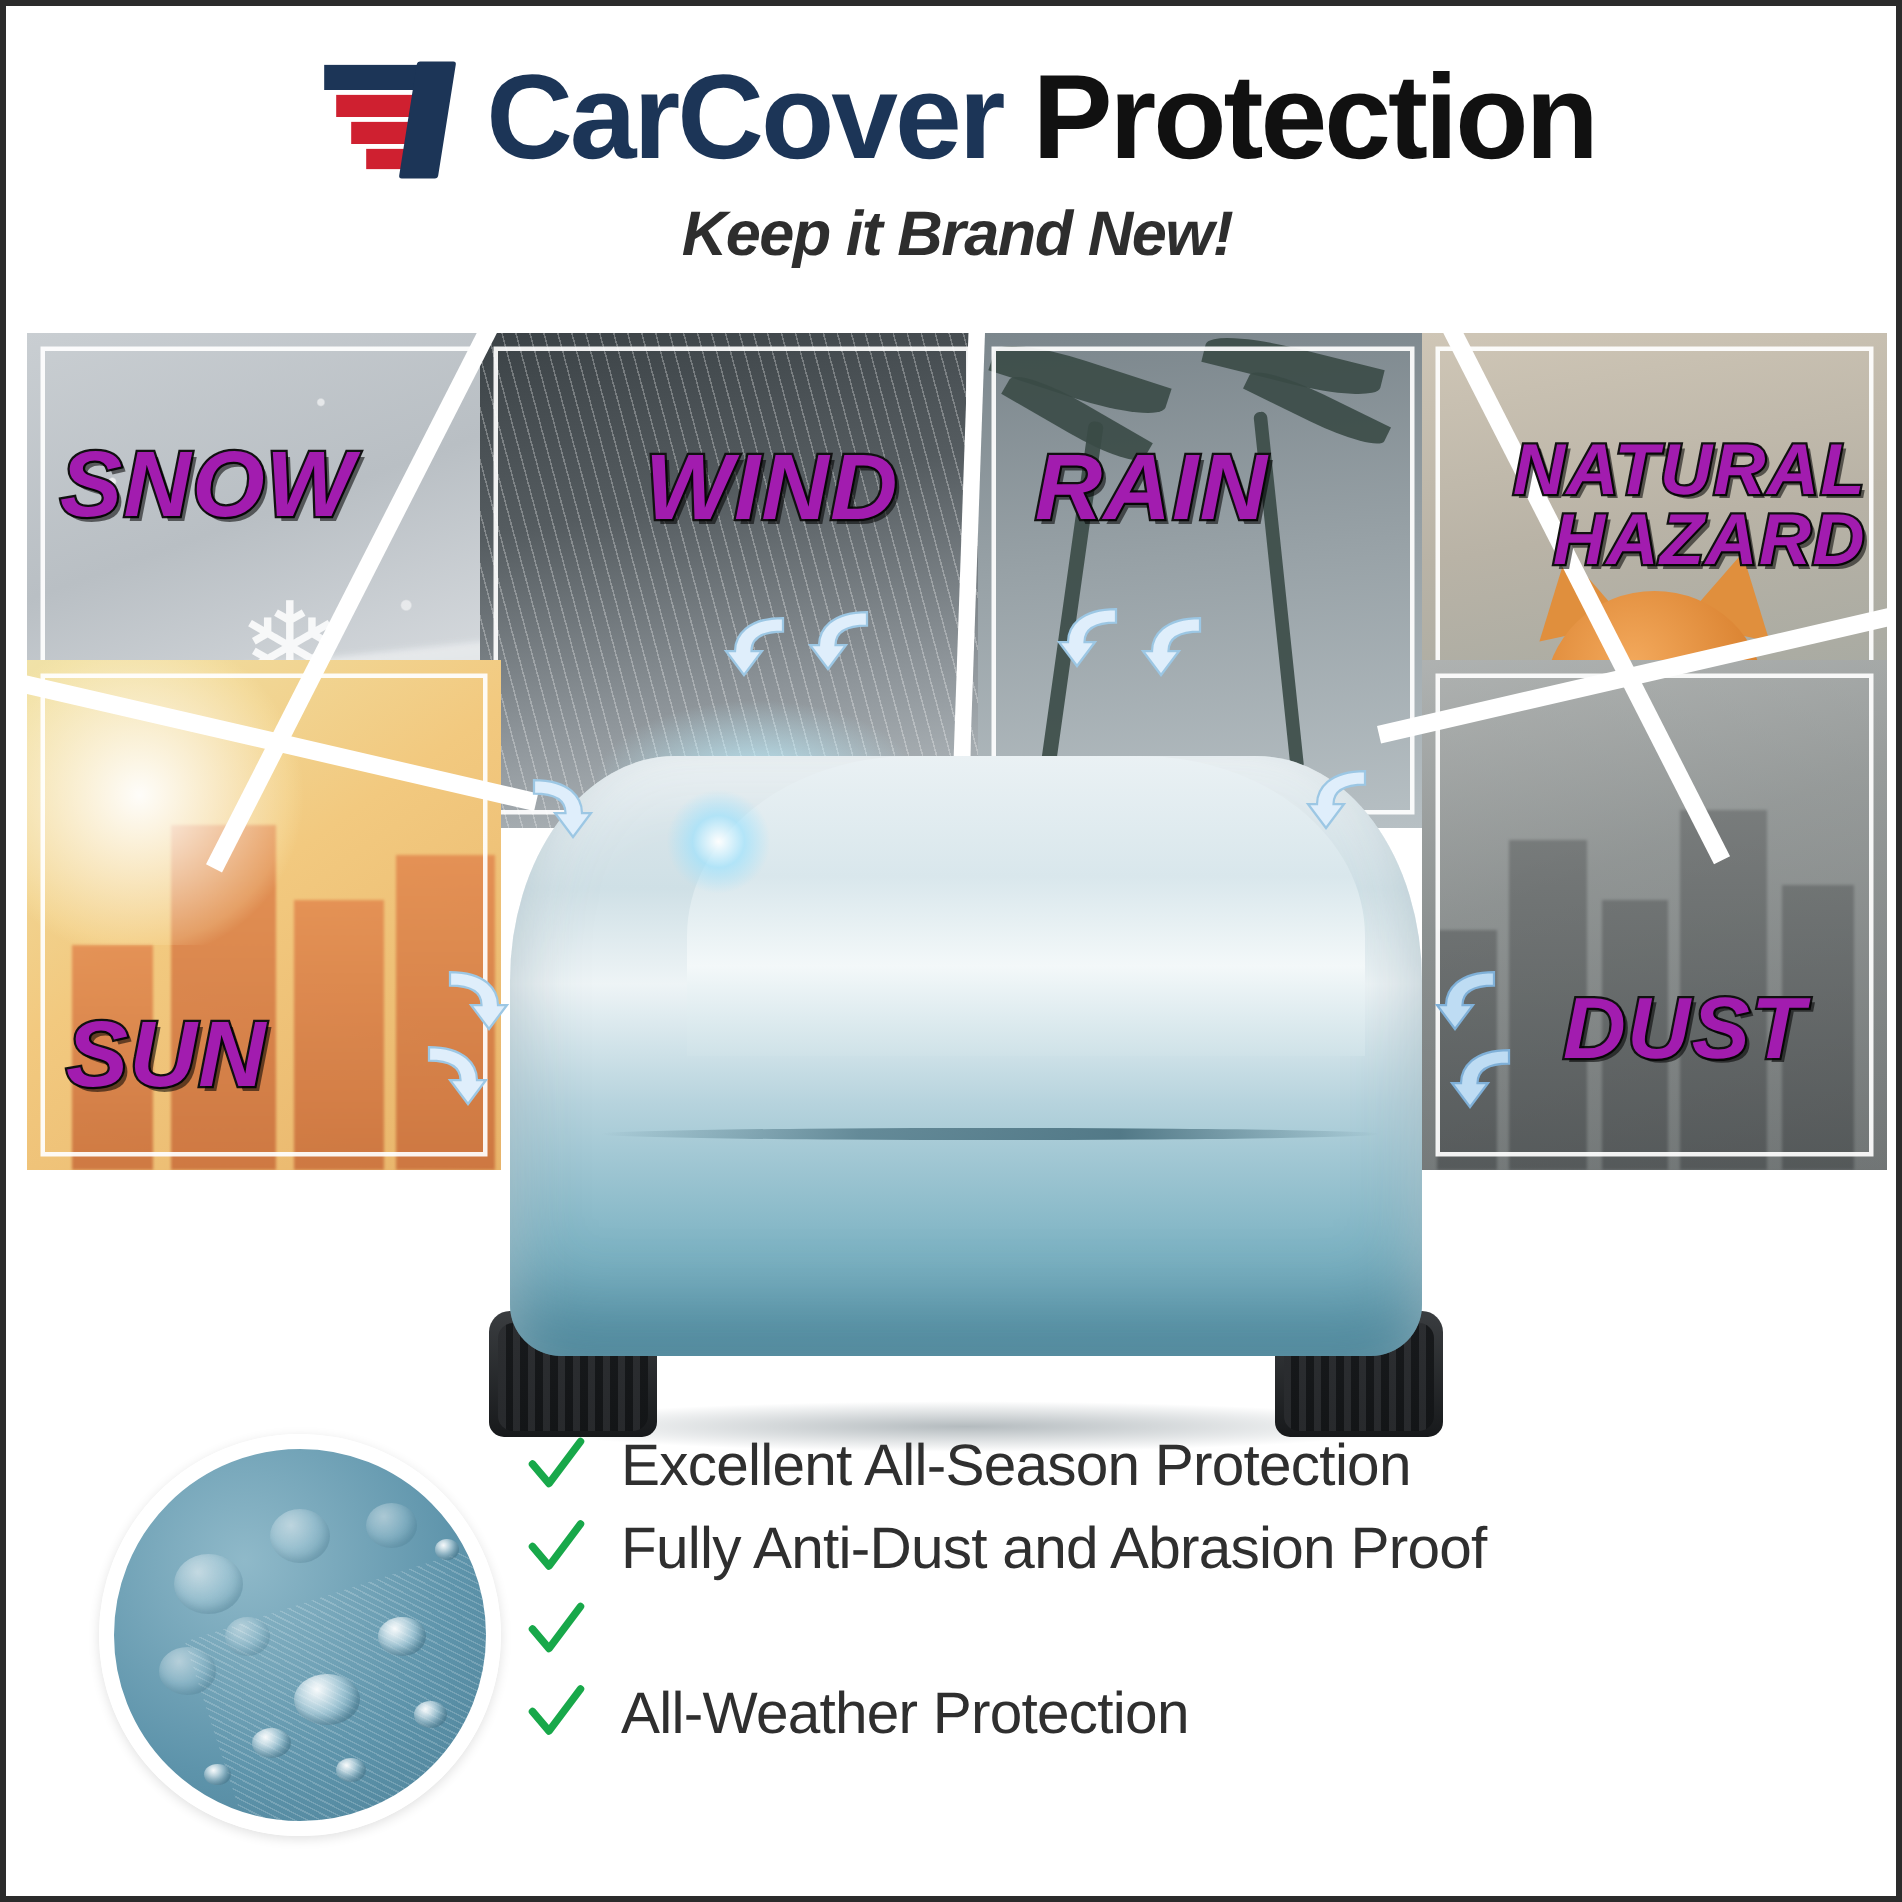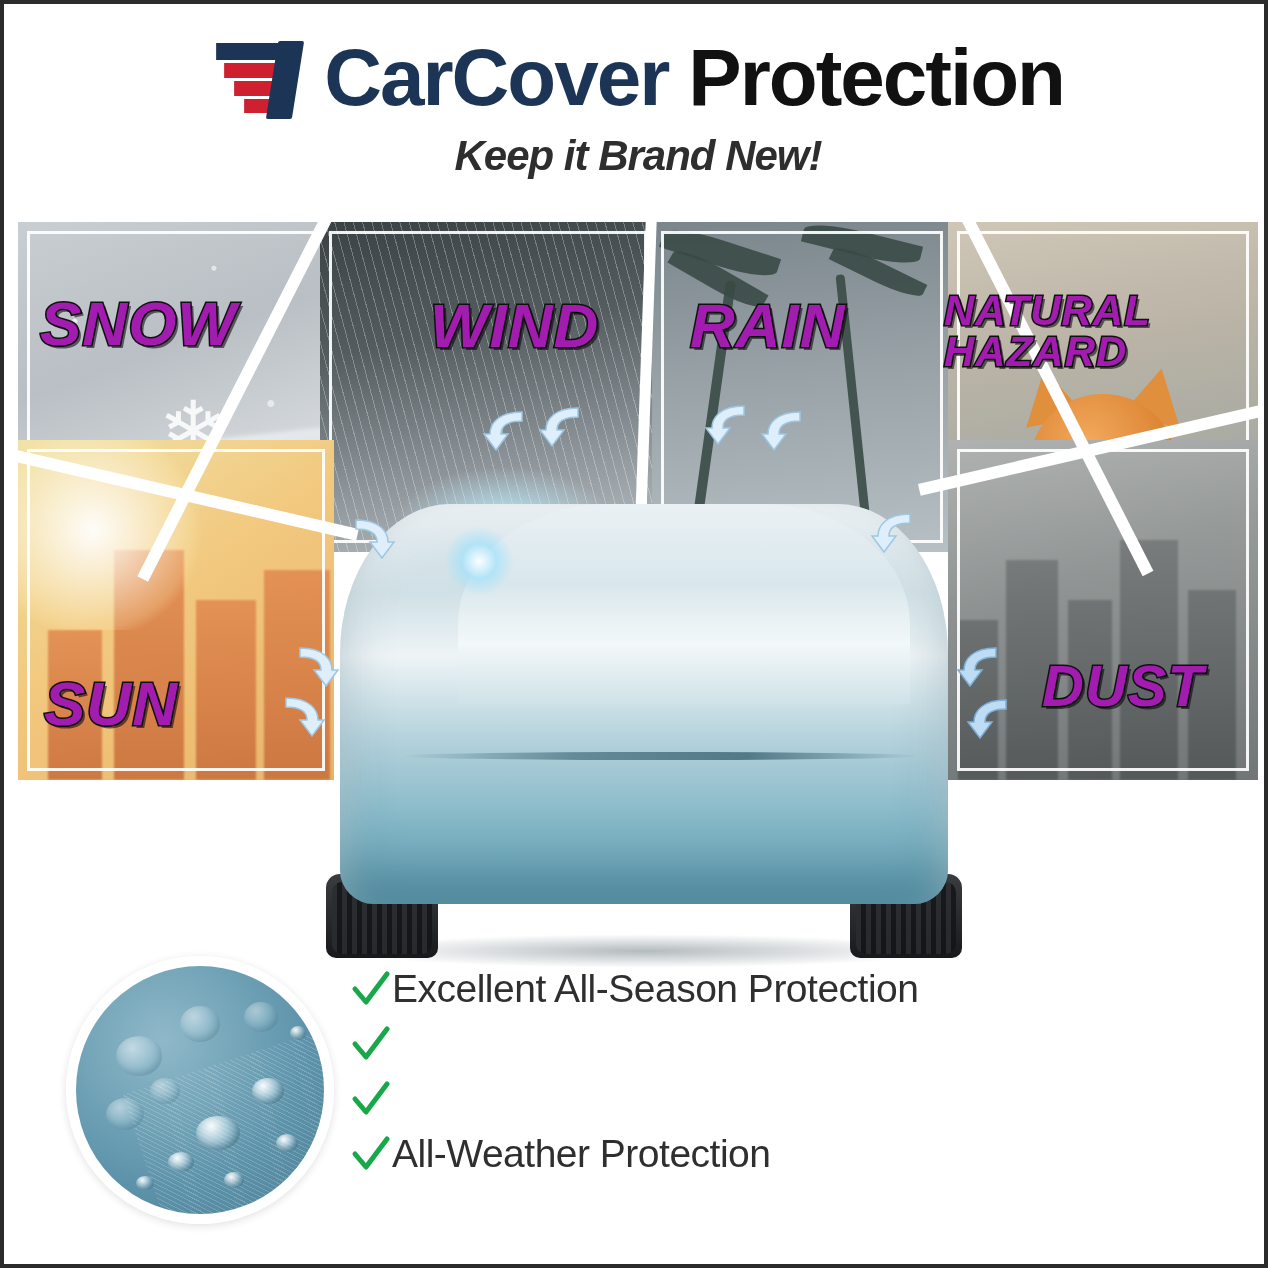--- a/index.html
+++ b/index.html
@@ -125,21 +125,21 @@
      background:radial-gradient(circle at 35% 30%,#8fb9c9,#5e94ab 60%,#4b7f96 100%);
      border:10px solid #ffffff;box-sizing:border-box;overflow:hidden;
      box-shadow:0 2px 8px rgba(0,0,0,.12);}
   .swatch .weave{position:absolute;left:30%;top:35%;width:95%;height:85%;
      background:repeating-linear-gradient(45deg,rgba(255,255,255,.18) 0 1px,transparent 1px 4px);transform:rotate(-18deg);}
   .bead{position:absolute;border-radius:50%;
      background:radial-gradient(circle at 35% 30%,rgba(255,255,255,.95),rgba(205,230,240,.55) 45%,rgba(110,160,180,.35) 75%);
      box-shadow:inset -2px -3px 6px rgba(40,80,100,.35);}
 
   .features{position:absolute;left:346px;top:952px;width:820px;}
-  .feat{display:flex;align-items:flex-end;height:55px;}
+  .feat{display:flex;align-items:flex-start;gap:22px;height:55px;}
   .check{width:42px;height:42px;flex:none;}
   .check svg{display:block;width:100%;height:100%;}
   .feat-label{font-size:39px;color:#2f2f2f;font-family:"Liberation Sans",sans-serif;
      font-stretch:condensed;letter-spacing:-.5px;white-space:nowrap;}
 </style>
 </head>
 <body>
 
 <div class="page">
 
@@ -221,21 +221,21 @@
 
     <div class="divider" style="left:310px;top:-20px;width:12px;height:420px;transform:rotate(27deg);"></div>
     <div class="divider" style="left:628px;top:-10px;width:11px;height:350px;transform:rotate(2deg);"></div>
     <div class="divider" style="left:934px;top:-20px;width:12px;height:420px;transform:rotate(-27deg);"></div>
     <div class="divider" style="left:-10px;top:226px;width:360px;height:12px;transform:rotate(13deg);"></div>
     <div class="divider" style="left:900px;top:262px;width:360px;height:12px;transform:rotate(-13deg);"></div>
 
     <div class="lbl" style="left:22px;top:72px;font-size:62px;">SNOW</div>
     <div class="lbl" style="left:412px;top:74px;font-size:62px;">WIND</div>
     <div class="lbl" style="left:672px;top:74px;font-size:62px;">RAIN</div>
-    <div class="lbl" style="left:926px;top:68px;font-size:42px;width:300px;">NATURAL
+    <div class="lbl" style="left:926px;top:68px;font-size:48px;width:300px;text-align:right;">NATURAL
 HAZARD</div>
     <div class="lbl" style="left:26px;top:452px;font-size:62px;">SUN</div>
     <div class="lbl" style="left:1024px;top:436px;font-size:58px;">DUST</div>
   </div>
 
   <div class="car-wrap">
     <div class="car-shadow"></div>
     <div class="wheel l">
         <span class="tread"></span>
       </div>
@@ -324,20 +324,21 @@
           </svg>
       </span>
       <span class="feat-label">Excellent All-Season Protection</span>
     </div>
     <div class="feat">
       <span class="check">
         <svg viewBox="0 0 42 42">
             <path d="M5 20 L16 33 L37 5" fill="none" stroke="#18a84a" stroke-width="5" stroke-linecap="round" stroke-linejoin="round"></path>
           </svg>
       </span>
+      <span class="feat-label">Fully Anti-Dust and Abrasion Proof</span>
     </div>
     <div class="feat">
       <span class="check">
         <svg viewBox="0 0 42 42">
             <path d="M5 20 L16 33 L37 5" fill="none" stroke="#18a84a" stroke-width="5" stroke-linecap="round" stroke-linejoin="round"></path>
           </svg>
       </span>
     </div>
     <div class="feat">
       <span class="check">

